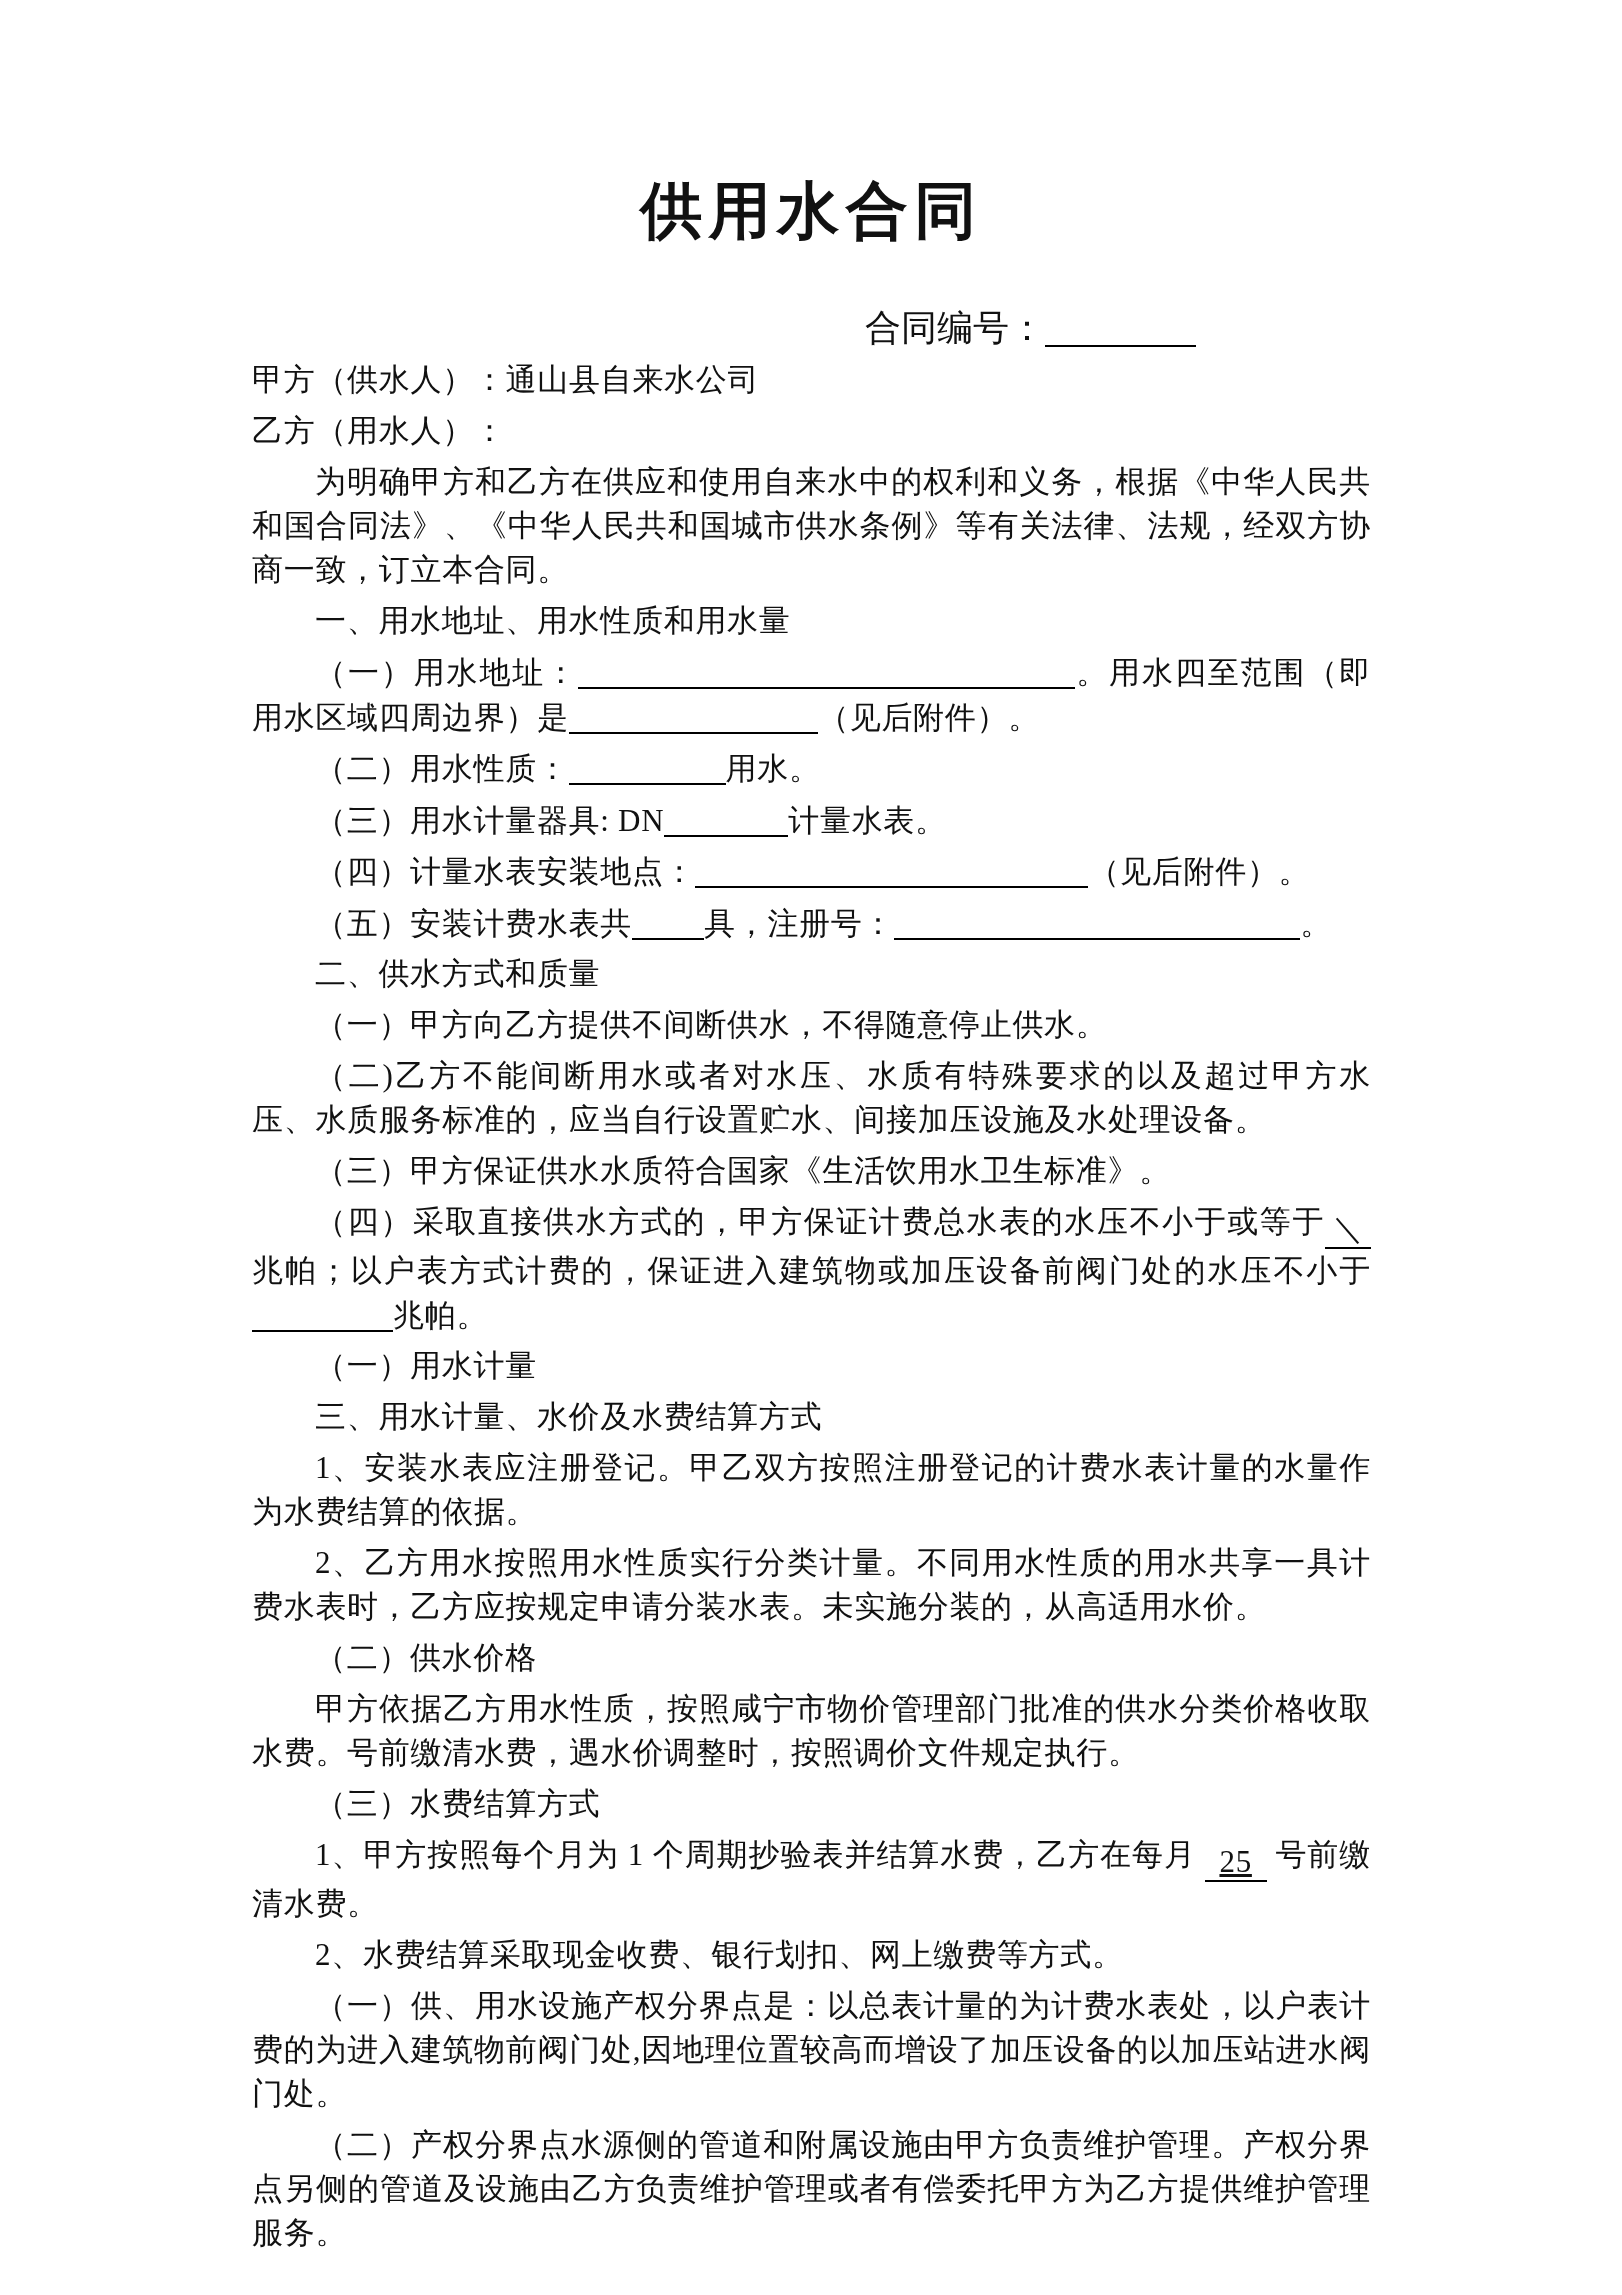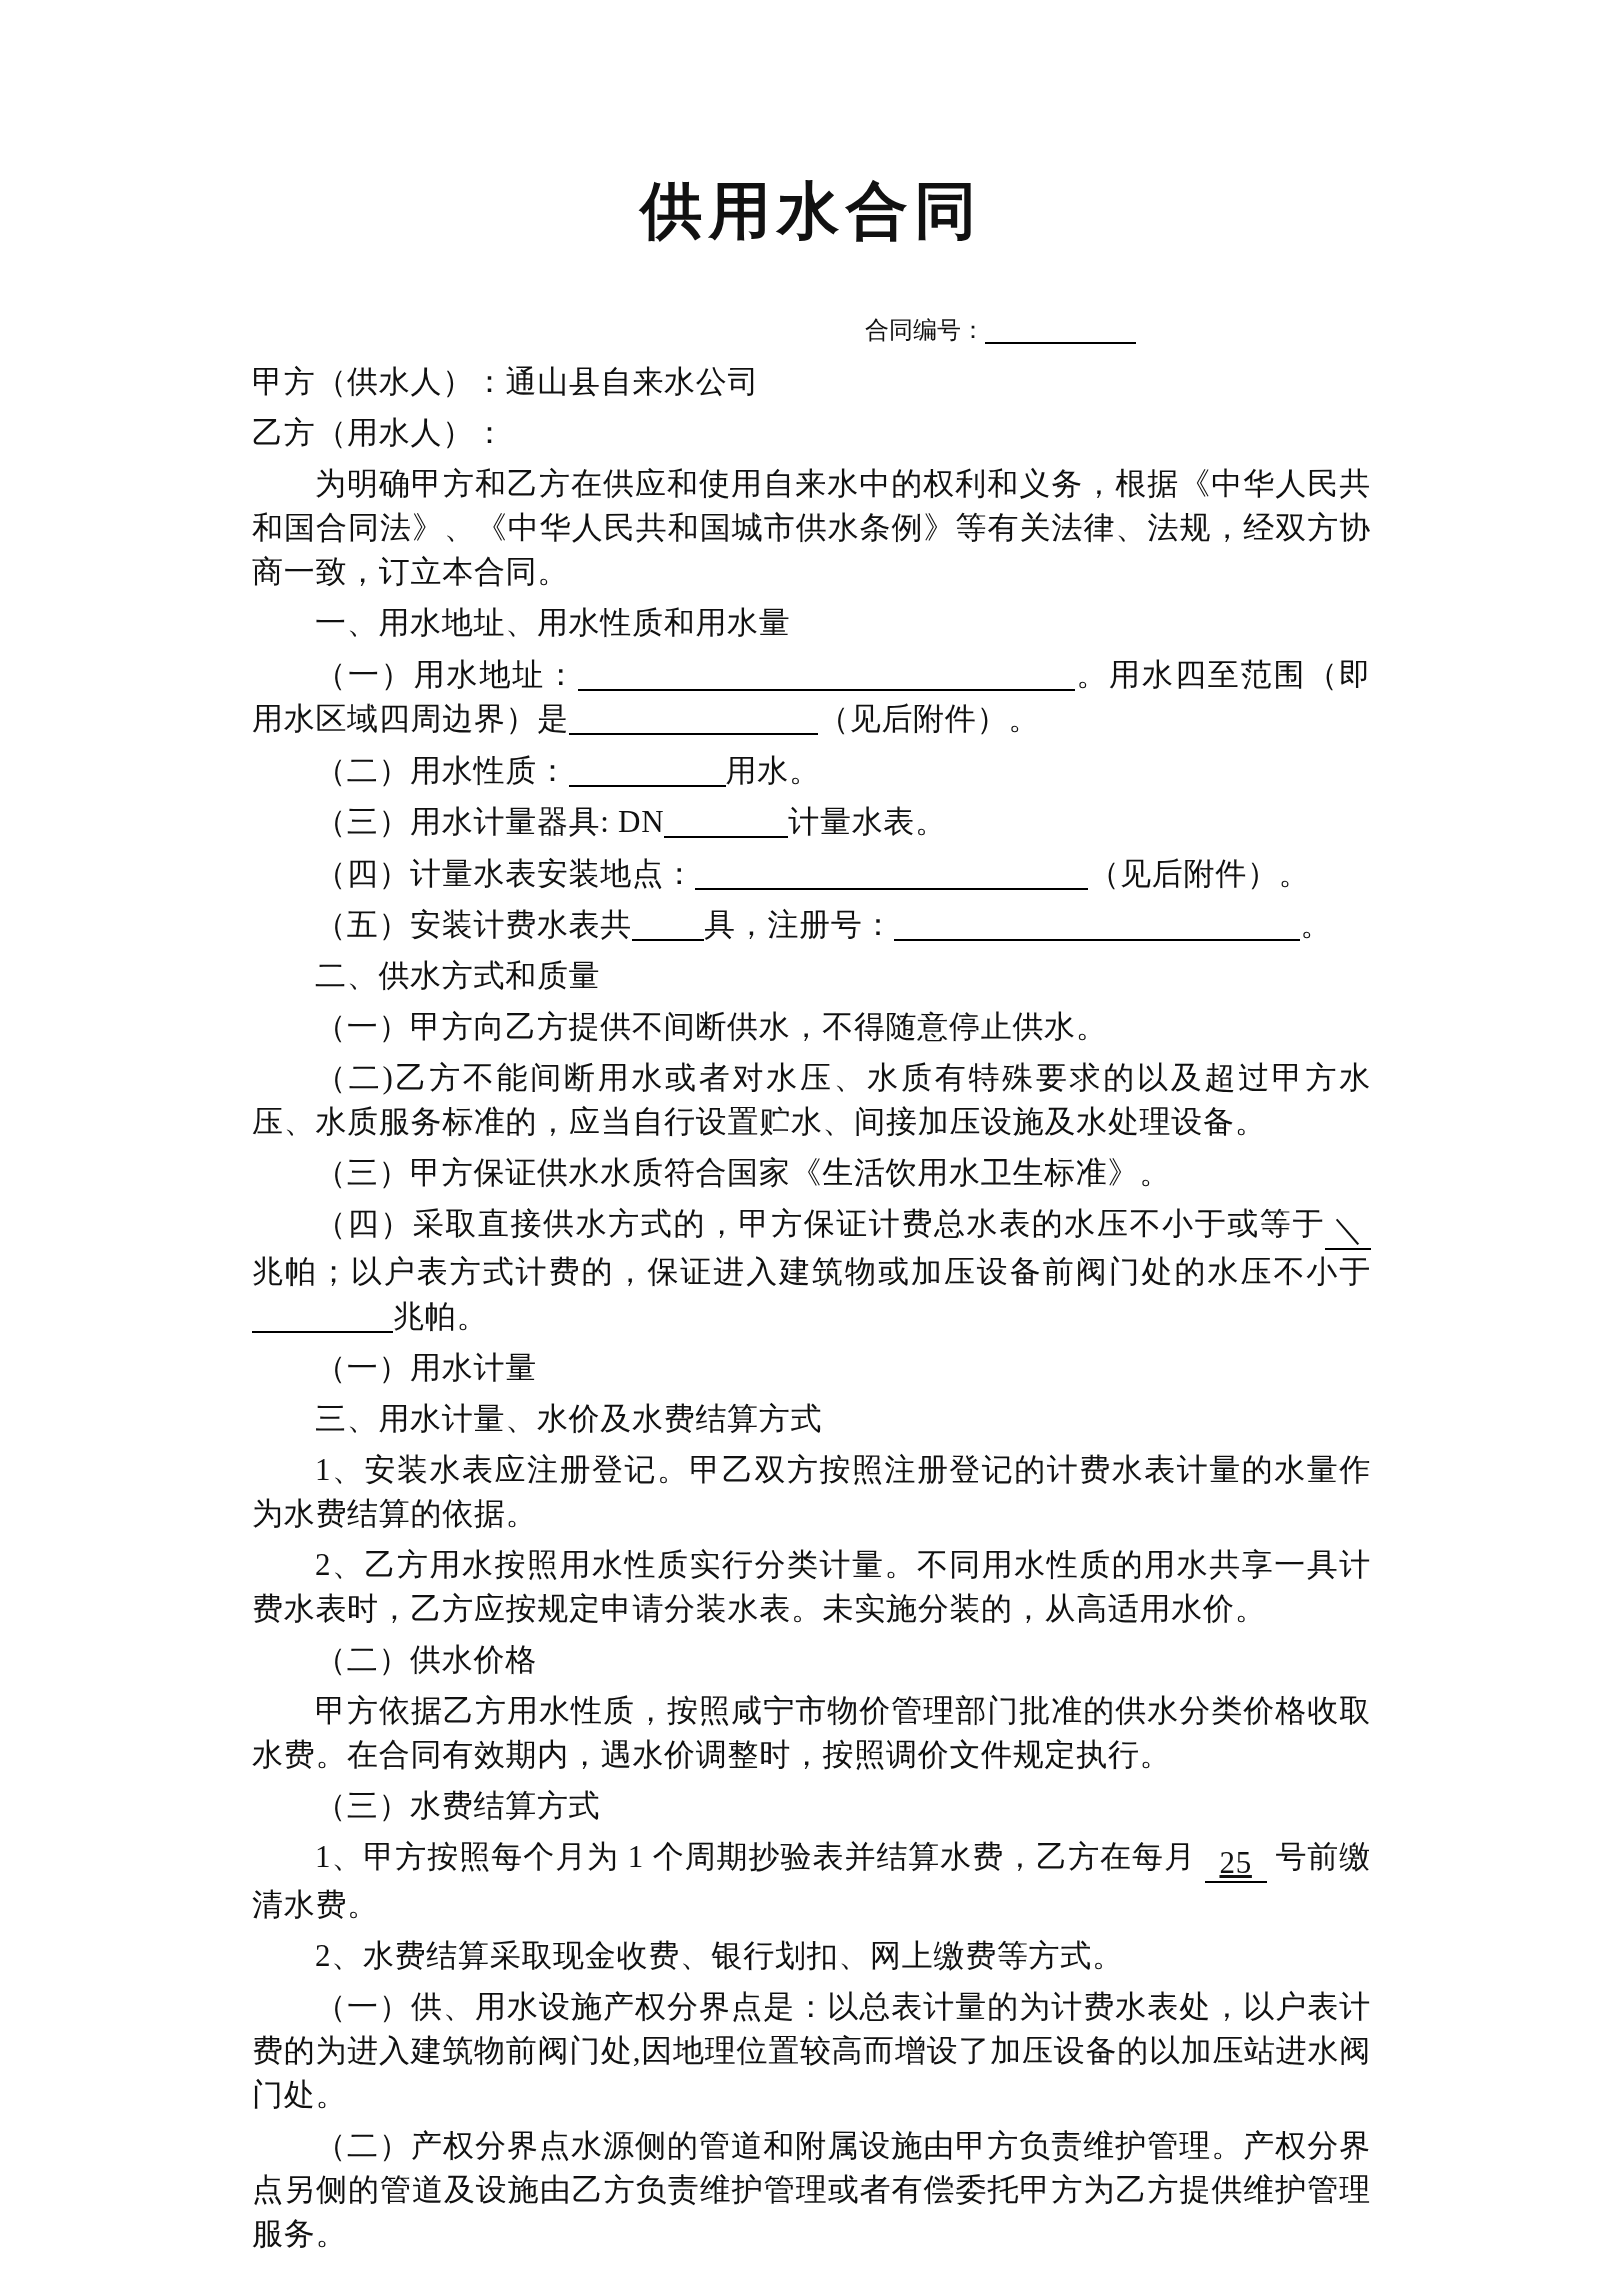--- a/index.html
+++ b/index.html
@@ -21,21 +21,21 @@
   .doc-title {
     margin: 0 0 58px 0;
     text-align: center;
     font-size: 62px;
     line-height: 72px;
     font-weight: 700;
     letter-spacing: 6.5px;
   }
   .contract-no-line {
     margin-left: 620px;
-    font-size: 24px;
+    font-size: 36px;
     line-height: 46px;
     white-space: nowrap;
   }
   .para {
     margin: 7px;
     font-size: 31px;
     line-height: 44px;
     letter-spacing: 0.7px;
     text-align: justify;
     text-justify: inter-character;
@@ -75,21 +75,21 @@
       <p class="para bold indent"><span class="seg">二、供水方式和质量</span></p>
       <p class="para indent"><span class="seg">（一）甲方向乙方提供不间断供水，不得随意停止供水。</span></p>
       <p class="para indent"><span class="seg">（二)乙方不能间断用水或者对水压、水质有特殊要求的以及超过甲方水压、水质服务标准的，应当自行设置贮水、间接加压设施及水处理设备。</span></p>
       <p class="para indent"><span class="seg">（三）甲方保证供水水质符合国家《生活饮用水卫生标准》。</span></p>
       <p class="para indent"><span class="seg">（四）采取直接供水方式的，甲方保证计费总水表的水压不小于或等于</span><span class="blank" style="width: 46px;">＼</span><span class="seg">兆帕；以户表方式计费的，保证进入建筑物或加压设备前阀门处的水压不小于</span><span class="blank" style="width: 141px;"></span><span class="seg">兆帕。</span></p>
       <p class="para indent"><span class="seg">（一）用水计量</span></p>
       <p class="para bold indent"><span class="seg">三、用水计量、水价及水费结算方式</span></p>
       <p class="para indent"><span class="seg">1、安装水表应注册登记。甲乙双方按照注册登记的计费水表计量的水量作为水费结算的依据。</span></p>
       <p class="para indent"><span class="seg">2、乙方用水按照用水性质实行分类计量。不同用水性质的用水共享一具计费水表时，乙方应按规定申请分装水表。未实施分装的，从高适用水价。</span></p>
       <p class="para indent"><span class="seg">（二）供水价格</span></p>
-      <p class="para indent"><span class="seg">甲方依据乙方用水性质，按照咸宁市物价管理部门批准的供水分类价格收取水费。在合同有效期内，遇水价调整时，按照调价文件规定执行。</span></p>
+      <p class="para indent"><span class="seg">甲方依据乙方用水性质，按照咸宁市物价管理部门批准的供水分类价格收取水费。号前缴清水费，遇水价调整时，按照调价文件规定执行。</span></p>
       <p class="para indent"><span class="seg">（三）水费结算方式</span></p>
       <p class="para indent"><span class="seg">1、甲方按照每个月为 1 个周期抄验表并结算水费，乙方在每月 </span><span class="blank" style="width: 62px; text-decoration: underline;">25</span><span class="seg"> 号前缴清水费。</span></p>
       <p class="para indent"><span class="seg">2、水费结算采取现金收费、银行划扣、网上缴费等方式。</span></p>
       <p class="para indent"><span class="seg">（一）供、用水设施产权分界点是：以总表计量的为计费水表处，以户表计费的为进入建筑物前阀门处,因地理位置较高而增设了加压设备的以加压站进水阀门处。</span></p>
       <p class="para indent"><span class="seg">（二）产权分界点水源侧的管道和附属设施由甲方负责维护管理。产权分界点另侧的管道及设施由乙方负责维护管理或者有偿委托甲方为乙方提供维护管理服务。</span></p>
     </div>
 </div>
 
 
 </body></html>

